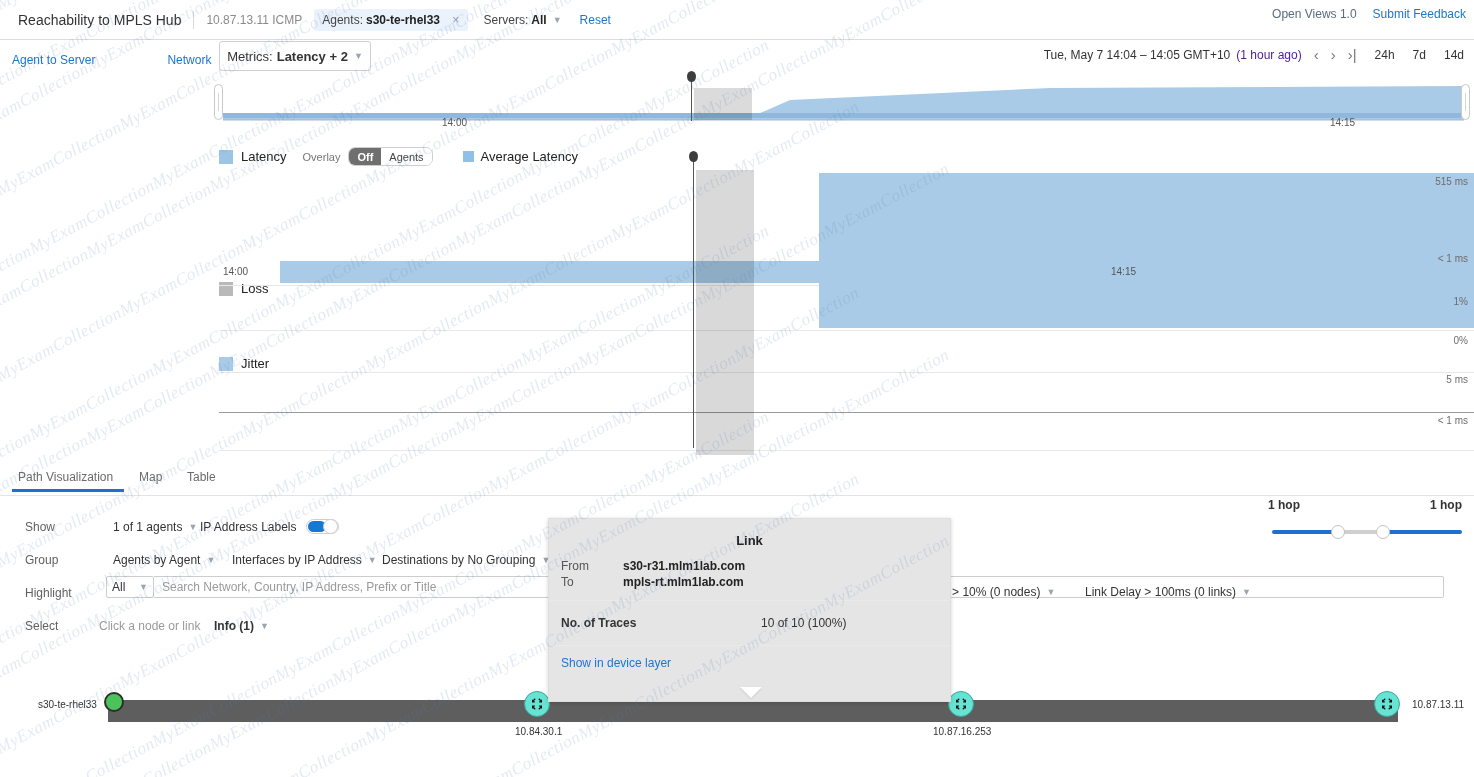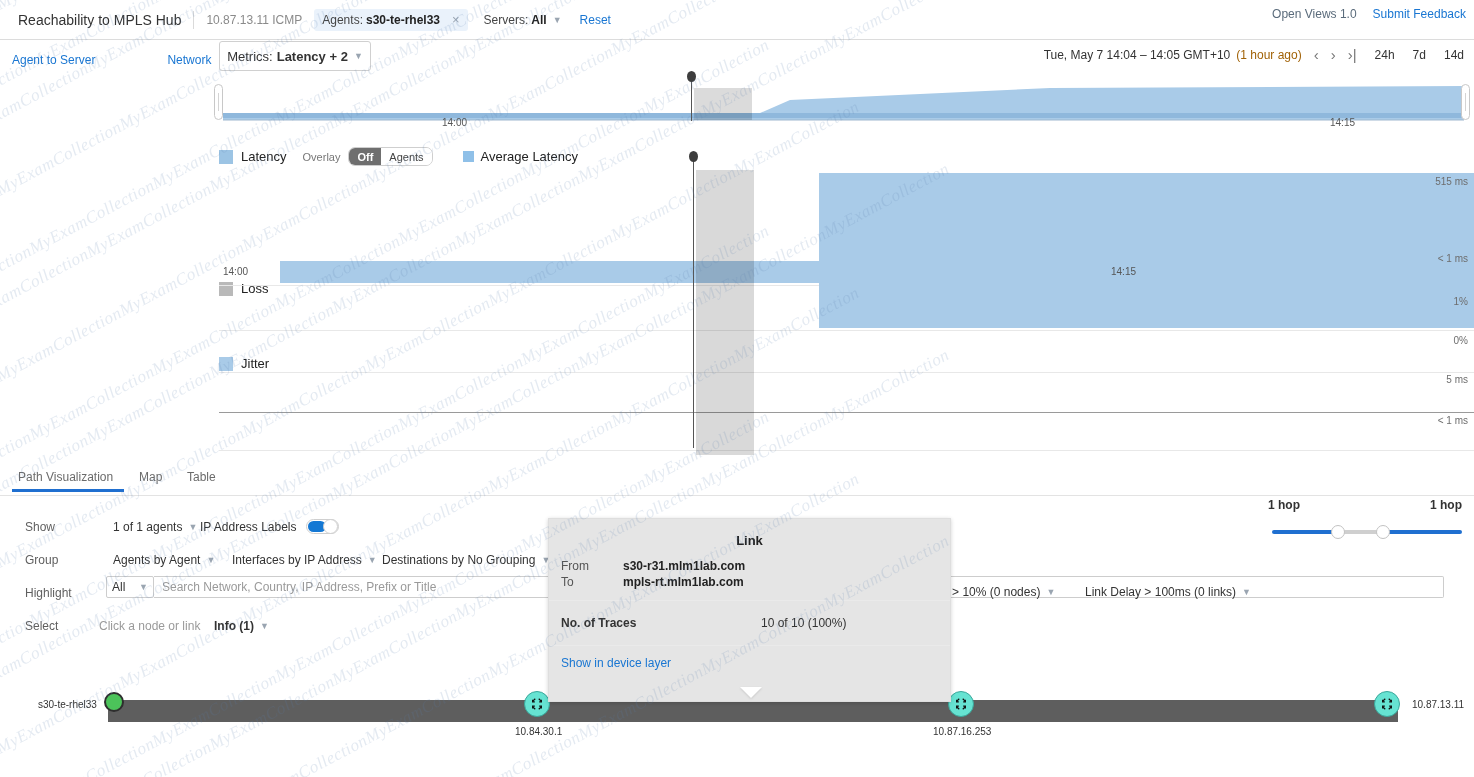--- a/index.html
+++ b/index.html
@@ -47,21 +47,21 @@
     position:absolute; left:219px; top:41px; width:152px; height:30px;
     border:1px solid #d0d0d0; border-radius:3px; background:#fff;
     display:flex; align-items:center; justify-content:center;
     font-size:13px; color:#333;
   }
   #metrics-box b { font-weight:bold; margin-left:4px; }
   #timerange {
     position:absolute; right:10px; top:46px; display:flex; align-items:center;
     font-size:12px; color:#333; white-space:nowrap;
   }
-  #timerange .muted { color:#a16207; margin-left:6px; }
+  #timerange .muted { color:#4c1d95; margin-left:6px; }
   .navarrow { color:#777; font-size:15px; margin-left:12px; cursor:pointer; }
   .rangebtn { margin-left:18px; font-size:12px; color:#333; cursor:pointer; }
 
   
   #overview { position:absolute; left:0; top:80px; width:1474px; height:50px; }
   #ov-handle-l {
     position:absolute; left:214px; top:84px; width:9px; height:36px;
     border:1px solid #c8c8c8; border-radius:5px; background:#fff;
   }
   #ov-handle-l:after { content:""; position:absolute; left:3px; top:8px; width:1px; height:18px; background:#d4d4d4; }

